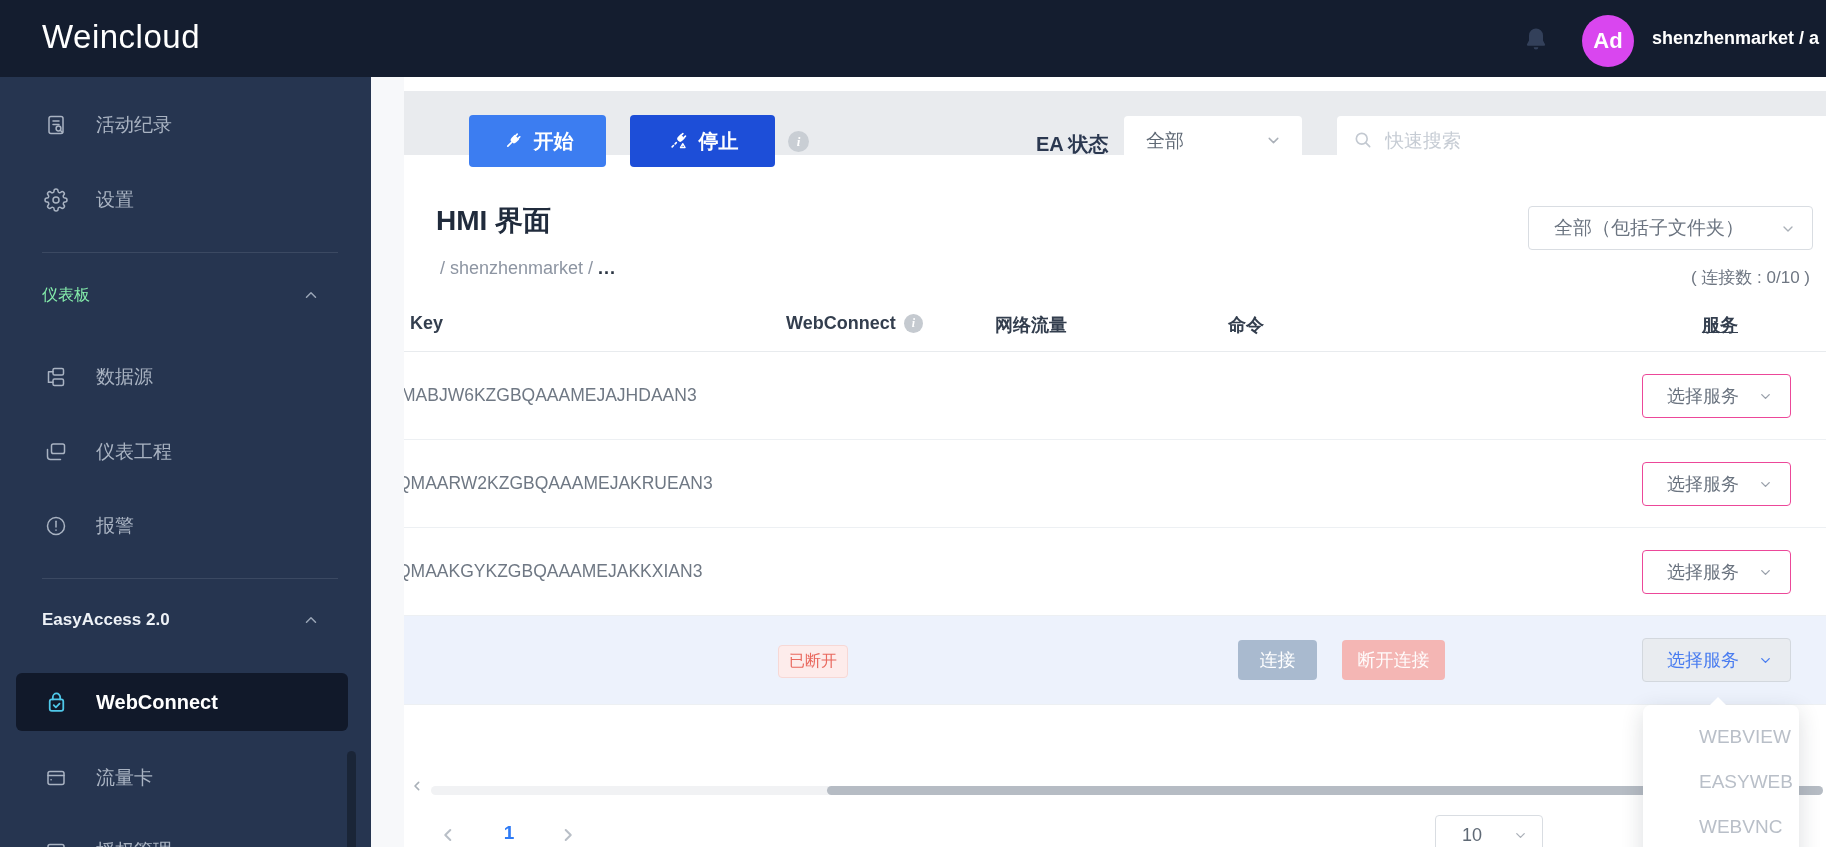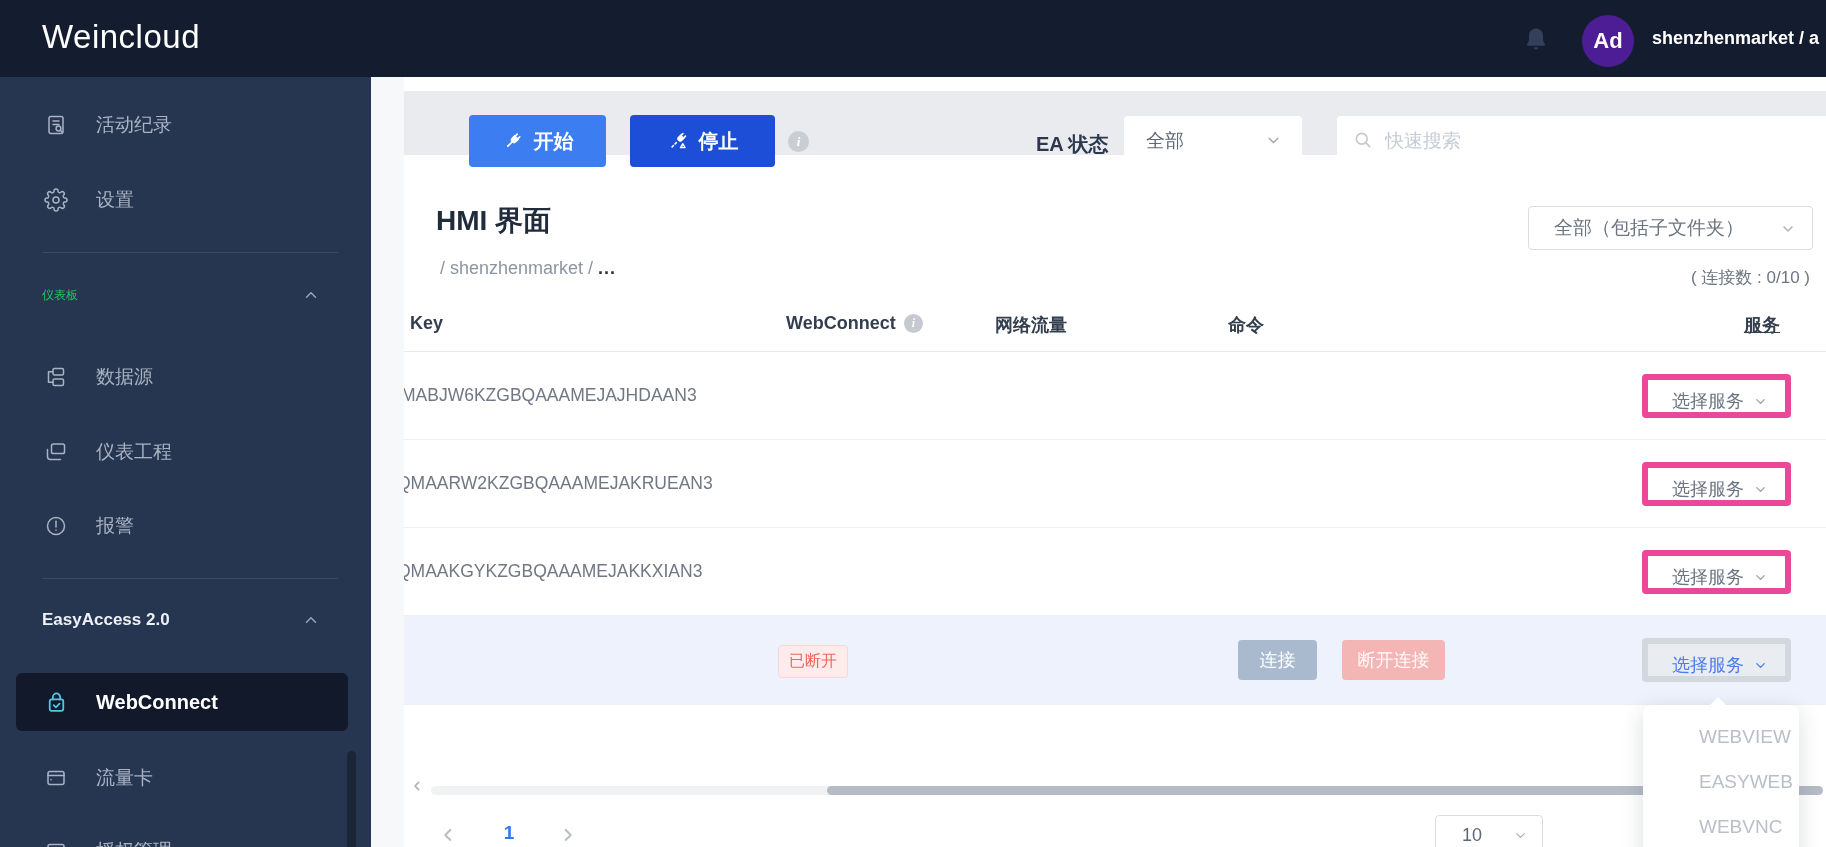--- a/index.html
+++ b/index.html
@@ -5,32 +5,32 @@
   * { box-sizing: border-box; margin: 0; padding: 0; }
   html,body { width:1826px; height:847px; overflow:hidden; }
   body { font-family:"Liberation Sans","DejaVu Sans",sans-serif; background:#fff; }
   .app { position:relative; width:1826px; height:847px; overflow:hidden; }
 
   
   .header { position:absolute; left:0; top:0; width:1826px; height:77px; background:#141d2f; z-index:30; }
   .logo { position:absolute; left:42px; top:18px; font-size:33px; font-weight:500; color:#fff; letter-spacing:.5px; }
   .bell { position:absolute; left:1522px; top:25px; width:28px; height:28px; color:#33405a; }
   .avatar { position:absolute; left:1582px; top:15px; width:52px; height:52px; border-radius:50%;
-            background:#4c1d95; color:#fff; font-size:22px; font-weight:bold;
+            background:#d946ef; color:#fff; font-size:22px; font-weight:bold;
             display:flex; align-items:center; justify-content:center; }
   .account { position:absolute; left:1652px; top:0; height:77px; width:174px; overflow:hidden;
              display:flex; align-items:center; color:#fff; font-size:18px; font-weight:bold; white-space:nowrap; }
 
   
   .sidebar { position:absolute; left:0; top:77px; width:371px; height:770px; background:#263550; z-index:20; overflow:hidden; }
   .side-item { position:absolute; left:0; width:371px; height:50px; color:#a9b3c2; cursor:pointer; }
   .side-item .icn { position:absolute; left:44px; top:13px; width:24px; height:24px; }
   .side-item .lbl { position:absolute; left:96px; top:0; line-height:50px; font-size:19px; }
   .side-divider { position:absolute; left:42px; width:296px; height:1px; background:#3b4962; }
-  .side-section { position:absolute; left:42px; width:300px; height:30px; color:#22c55e; font-size:12px; line-height:30px; }
+  .side-section { position:absolute; left:42px; width:300px; height:30px; color:#86efac; font-size:16px; line-height:30px; }
   .side-section .chev { position:absolute; right:22px; top:6px; width:18px; height:18px; color:#9aa5b6; }
   .side-active { position:absolute; left:16px; top:596px; width:332px; height:58px; border-radius:6px; background:#11192a; cursor:pointer; }
   .side-active .icn { position:absolute; left:28px; top:17px; width:25px; height:25px; color:#4fc8e9; }
   .side-active .lbl { position:absolute; left:80px; top:0; line-height:58px; font-size:20px; font-weight:bold; color:#fff; }
   .side-scroll { position:absolute; left:347px; top:674px; width:9px; height:120px; border-radius:5px; background:rgba(0,0,0,.30); }
 
   
   .content { position:absolute; left:371px; top:77px; width:1455px; height:770px; background:#fff; }
   .gutter { position:absolute; left:0; top:0; width:33px; height:770px; background:#f7f8fa; }
 
@@ -66,21 +66,21 @@
 
   .th { position:absolute; top:236px; font-size:18px; font-weight:600; color:#333e4e; }
   .thead-border { position:absolute; left:33px; top:274px; width:1422px; height:1px; background:#e8ebee; }
   .row-border { position:absolute; left:33px; width:1422px; height:1px; background:#edf0f3; }
   .row4-bg { position:absolute; left:33px; top:538px; width:1422px; height:89px; background:#edf2fc; }
   .key-cell { position:absolute; left:33px; width:600px; height:24px; overflow:hidden; font-size:17.5px; color:#6f7884; white-space:nowrap; }
   .key-cell span { display:inline-block; }
   .clip-q span { margin-left:-7px; }
   .clip-m span { margin-left:-3px; }
 
-  .svc-btn { position:absolute; left:1271px; width:149px; height:44px; border:6px solid #ec4899; background:#fff;
+  .svc-btn { position:absolute; left:1271px; width:149px; height:44px; border:1px solid #ec4899; background:#fff;
              border-radius:4px; cursor:pointer; }
   .svc-btn .val { position:absolute; left:24px; line-height:42px; font-size:18px; color:#6b7480; }
   .svc-btn .chev-down { position:absolute; right:17px; top:14px; width:15px; height:15px; color:#9aa1ab; }
   .svc-btn.open { background:#e9ecf0; border-color:#d3d8de; }
   .svc-btn.open .val { color:#4a7df0; }
   .svc-btn.open .chev-down { color:#4a7df0; }
 
   .status-badge { position:absolute; left:407px; top:568px; padding:5px 10px; border-radius:4px;
                   background:#fdeceb; border:1px solid #f7d8d5; color:#e9695f; font-size:16px; }
   .mini-btn { position:absolute; top:563px; height:40px; border-radius:4px; color:#fff; font-size:18px;
@@ -290,21 +290,21 @@
           </svg>
       </span>
     </div>
     <div class="conn-count">( 连接数 : 0/10 )</div>
 
     <div class="th" style="left:39px;">Key</div>
     <div class="th" style="left:415px;">WebConnect</div>
     <div class="info-dot" style="left:533px; top:237px; width:19px; height:19px; font-size:12px; background:#c5cad0;">i</div>
     <div class="th" style="left:624px;">网络流量</div>
     <div class="th" style="left:857px;">命令</div>
-    <div class="th" style="left:1373px;text-decoration:underline;">服务</div>
+    <div class="th" style="left:1331px;text-decoration:underline;">服务</div>
     <div class="thead-border"></div>
 
     <div class="row4-bg"></div>
 
     <div class="row-border" style="top:362px;"></div>
     <div class="row-border" style="top:450px;"></div>
     <div class="row-border" style="top:538px;"></div>
     <div class="row-border" style="top:627px;"></div>
 
     <div class="key-cell clip-m" style="top:308px;"><span>MABJW6KZGBQAAAMEJAJHDAAN3</span></div>

